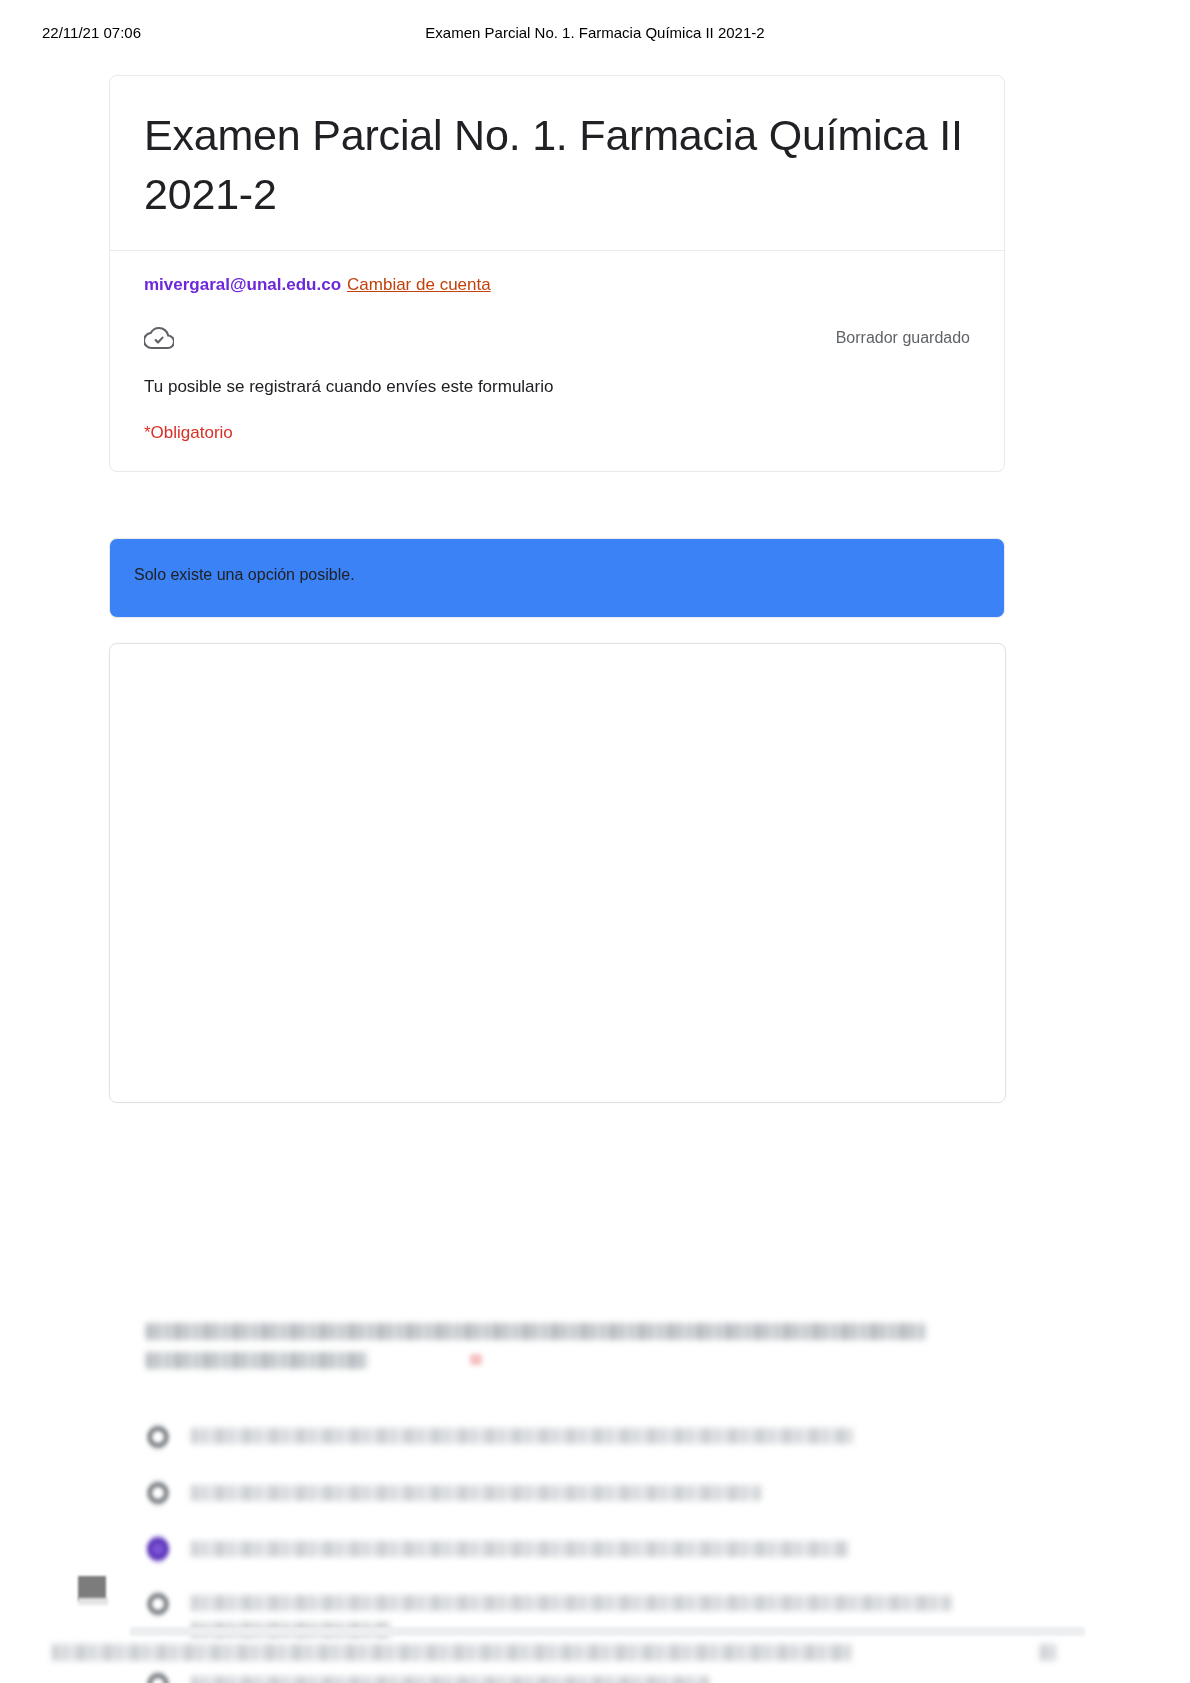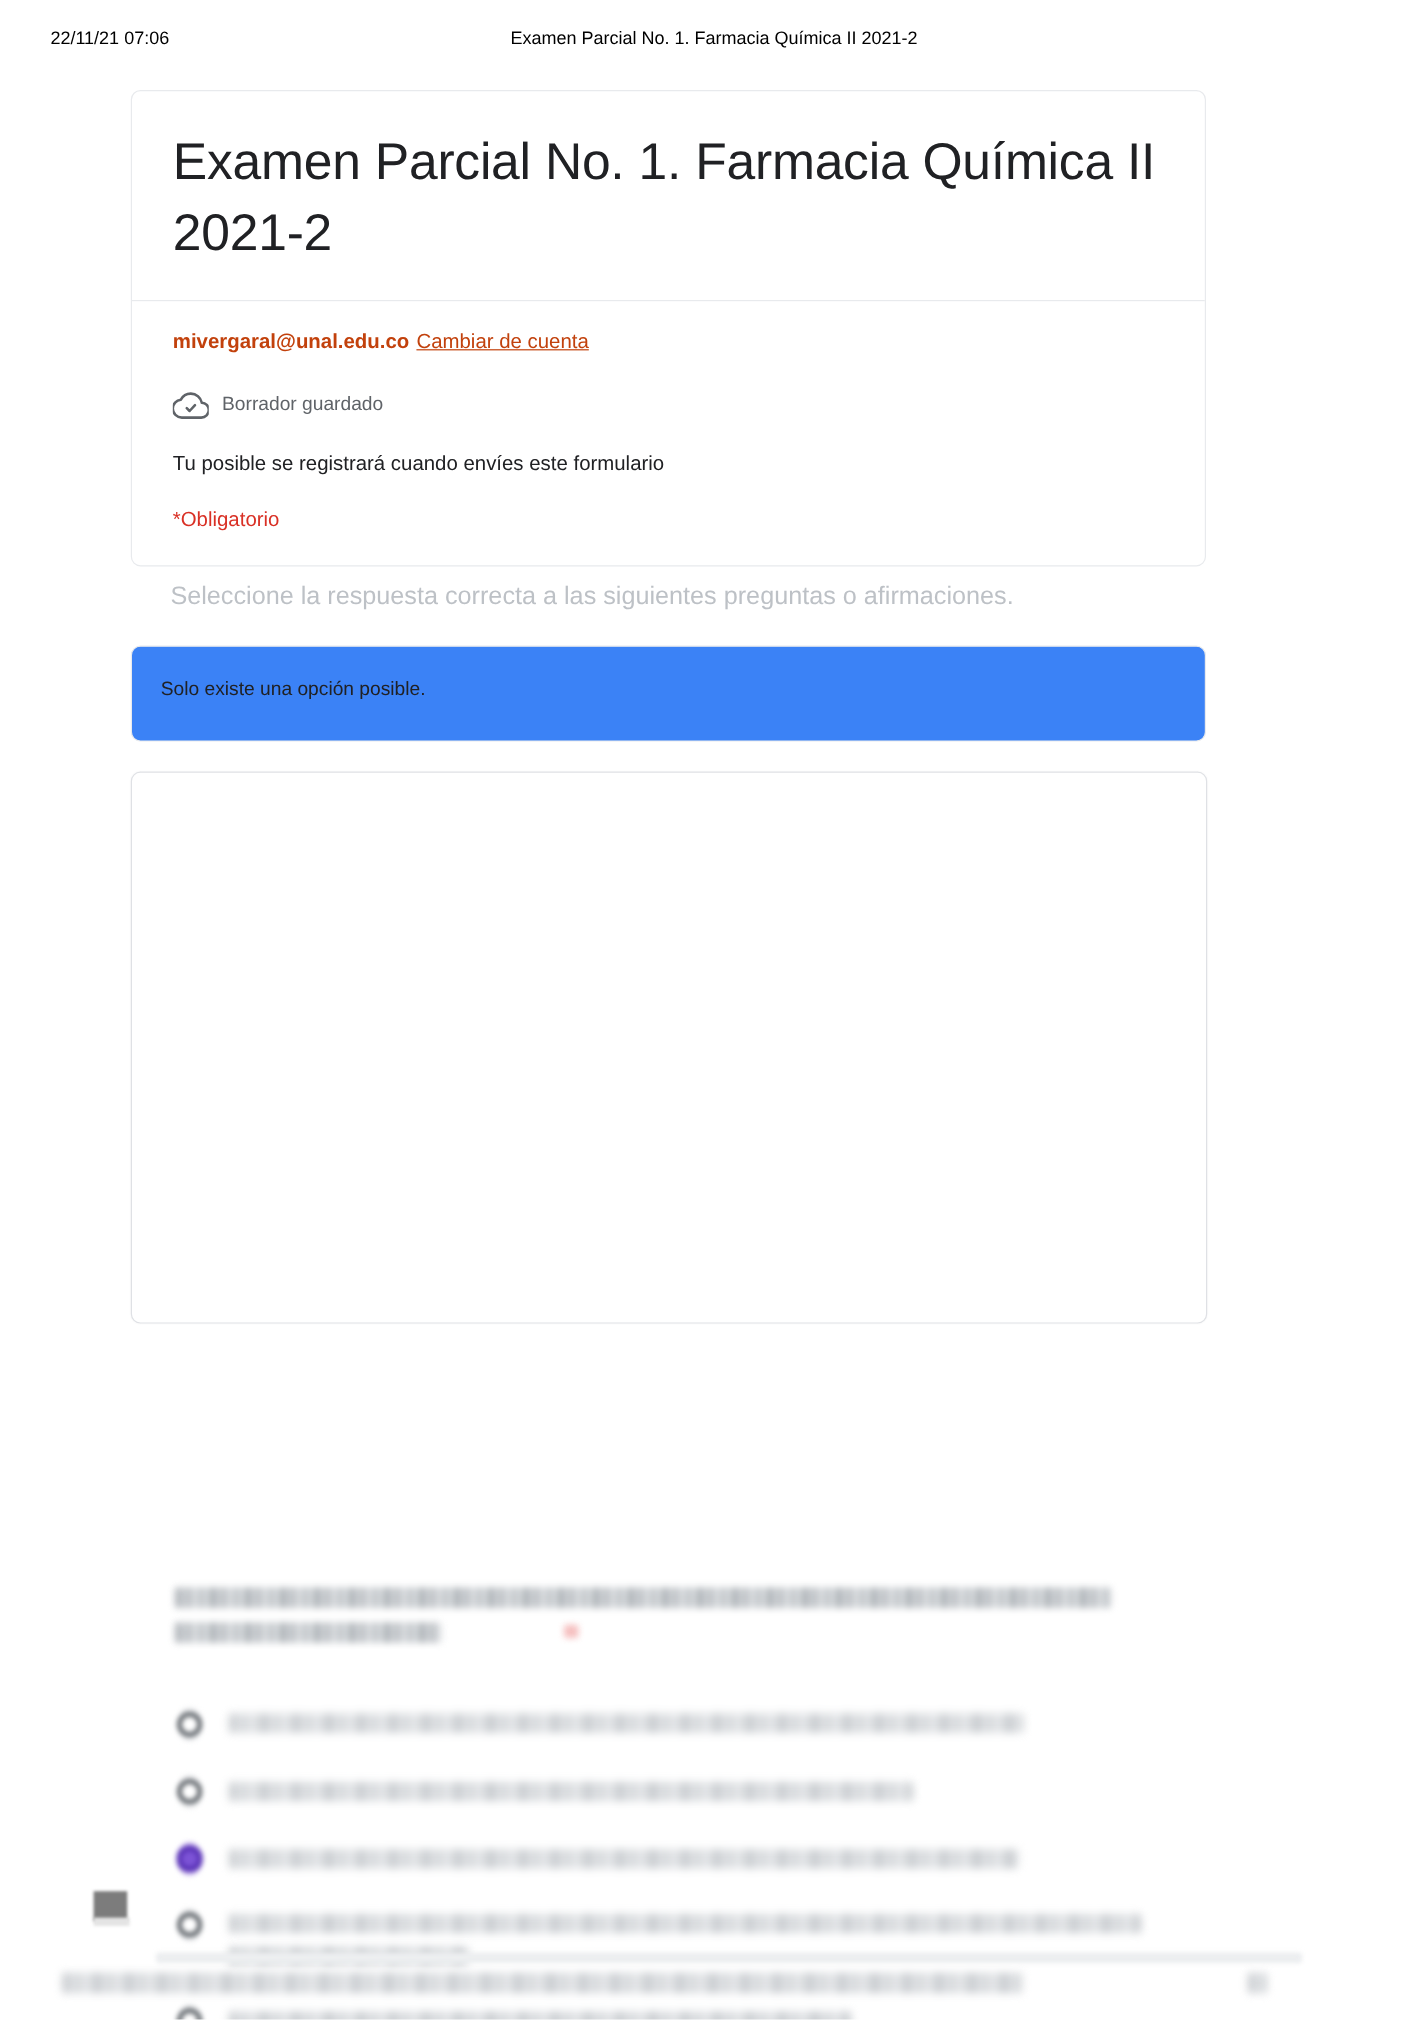--- a/index.html
+++ b/index.html
@@ -36,26 +36,27 @@
   .form-title {
     font-size: 43px; line-height: 59px; font-weight: 400;
     color: #202124; letter-spacing: -0.2px;
     margin: 0;
   }
   .form-body { padding: 22px 34px 26px 34px; }
 
   .acct-row {
     font-size: 17px; line-height: 24px; margin-bottom: 26px;
   }
-  .acct-email { font-weight: bold; color: #c2410c; text-align: center; }
+  .acct-email { font-weight: bold; color: #6d28d9; text-align: center; }
   .acct-switch { color: #c2410c; margin-left: 6px; }
 
   .draft-row {
     display: flex; align-items: center; gap: 11px;
     margin-bottom: 22px;
+    justify-content: space-between;
   }
   .cloud-icon { width: 30px; height: 30px; flex: 0 0 30px; display: block; }
   .draft-text { font-size: 16px; color: #5f6368; }
 
   .registrar-text {
     font-size: 17px; color: #202124; line-height: 24px; margin-bottom: 22px;
   }
   .obligatorio { font-size: 17px; color: #d93025; line-height: 24px; }
 
   
@@ -190,21 +191,20 @@
           </svg>
         </span>
         <span class="draft-text">Borrador guardado</span>
       </div>
 
       <div class="registrar-text">Tu posible se registrará cuando envíes este formulario</div>
       <div class="obligatorio">*Obligatorio</div>
     </div>
   </div>
 
-  <div class="section-desc">Seleccione la respuesta correcta a las siguientes preguntas o afirmaciones.</div>
 
   <div class="note-card">
     <div class="note-text">Solo existe una opción posible.</div>
   </div>
 
   <div class="q-card">
 
     <div class="blur" style="left:36px; top:679px; width:780px; height:17px;"></div>
     <div class="blur" style="left:36px; top:708px; width:222px; height:17px;"></div>
     <div class="blur req-star" style="left:360px; top:710px; width:12px; height:11px;"></div>

